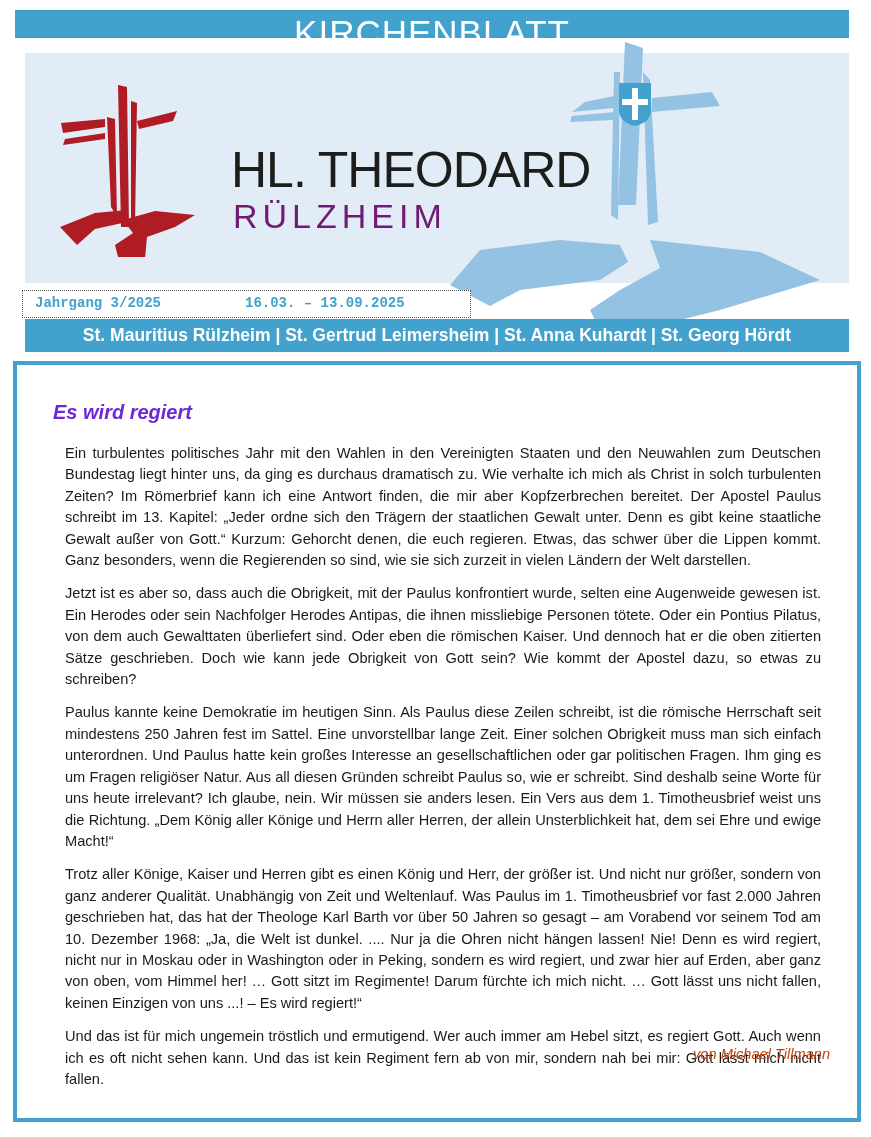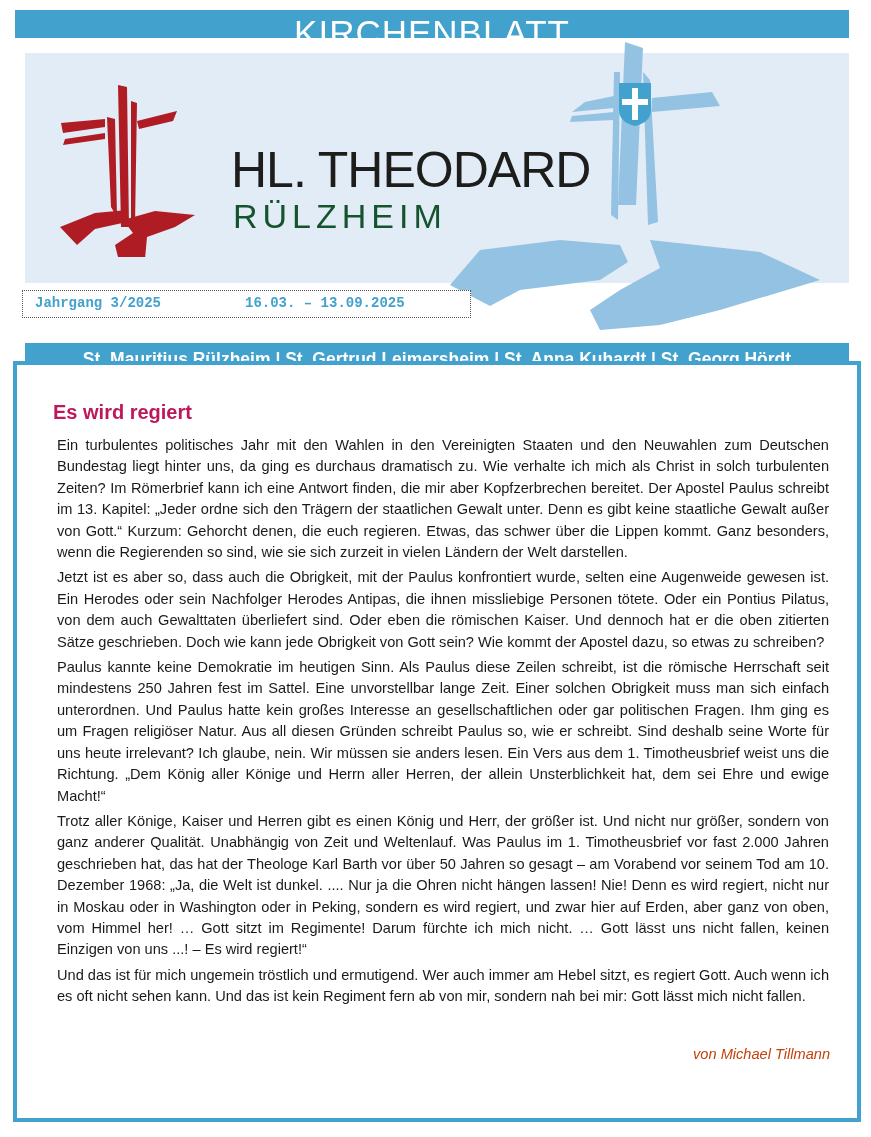--- a/index.html
+++ b/index.html
@@ -6,34 +6,34 @@
   body { width: 871px; height: 1137px; position: relative; overflow: hidden; font-family: "Liberation Sans", sans-serif; }
 
   .masthead-bar { position: absolute; left: 15px; top: 10px; width: 834px; height: 28px; background: #43a1cd; }
   .masthead-title { position: absolute; left: 0; right: 0; top: 3px; text-align: center; color: #ffffff; font-size: 35px; letter-spacing: 1px; font-family: "Liberation Sans", sans-serif; }
 
   .hero { position: absolute; left: 25px; top: 53px; width: 824px; height: 230px; background: #e2ecf6; overflow: hidden; }
   .hero svg.logo-red { position: absolute; left: 30px; top: 24px; }
 
   .brand-1 { position: absolute; left: 233px; top: 86px; font-size: 47px; font-weight: bold; letter-spacing: 6px; color: #1d1d1b; font-family: "Liberation Sans", sans-serif; }
   .brand-2 { position: absolute; left: 231px; top: 141px; font-size: 50px; color: #1d1d1b; font-family: "Liberation Sans", sans-serif; letter-spacing: -1px; }
-  .brand-3 { position: absolute; left: 233px; top: 197px; font-size: 34px; color: #14532d; letter-spacing: 5px; font-family: "Liberation Sans", sans-serif; }
+  .brand-3 { position: absolute; left: 233px; top: 197px; font-size: 34px; color: #701a75; letter-spacing: 5px; font-family: "Liberation Sans", sans-serif; }
 
   .blue-overlay { position: absolute; left: 0; top: 0; pointer-events: none; }
 
   .issue-box { position: absolute; left: 22px; top: 290px; width: 447px; height: 26px; border: 1px dotted #555; background: #fff; font-family: Liberation Mono, monospace; }
   .issue-label { position: absolute; left: 12px; top: 4px; color: #43a1cd; font-weight: bold; font-size: 14px; }
   .issue-dates { position: absolute; left: 222px; top: 4px; color: #43a1cd; font-weight: bold; font-size: 14px; }
 
-  .parish-bar { position: absolute; left: 25px; top: 319px; width: 824px; height: 33px; background: #43a1cd; color: #fff; font-weight: bold; font-size: 17.5px; line-height: 33px; text-align: center; white-space: nowrap; margin-top: 24px; }
+  .parish-bar { position: absolute; left: 25px; top: 319px; width: 824px; height: 33px; background: #43a1cd; color: #fff; font-weight: bold; font-size: 17.5px; line-height: 33px; text-align: center; white-space: nowrap; }
 
   .article-frame { position: absolute; left: 13px; top: 361px; width: 840px; height: 753px; border: 4px solid #43a1cd; background: #fff; }
-  .article-title { position: absolute; left: 36px; top: 36px; font-size: 20px; font-weight: bold; color: #be185d; }
+  .article-title { position: absolute; left: 36px; top: 36px; font-size: 20px; font-weight: bold; color: #6d28d9; font-style: italic; }
   .article-body { position: absolute; left: 36px; top: 66px; width: 780px; font-size: 14.6px; line-height: 21.4px; color: #1a1a1a; text-align: justify; hyphens: manual; }
-  .article-body p { margin: 4px; }
+  .article-body p { margin: 12px; }
   .article-author { position: absolute; right: 22px; top: 982px; font-style: italic; font-size: 14.6px; color: #c2410c; }
 </style>
 </head>
 <body>
 
 <div class="masthead-bar">
   <div class="masthead-title">KIRCHENBLATT</div>
 </div>
 
 <div class="hero">

